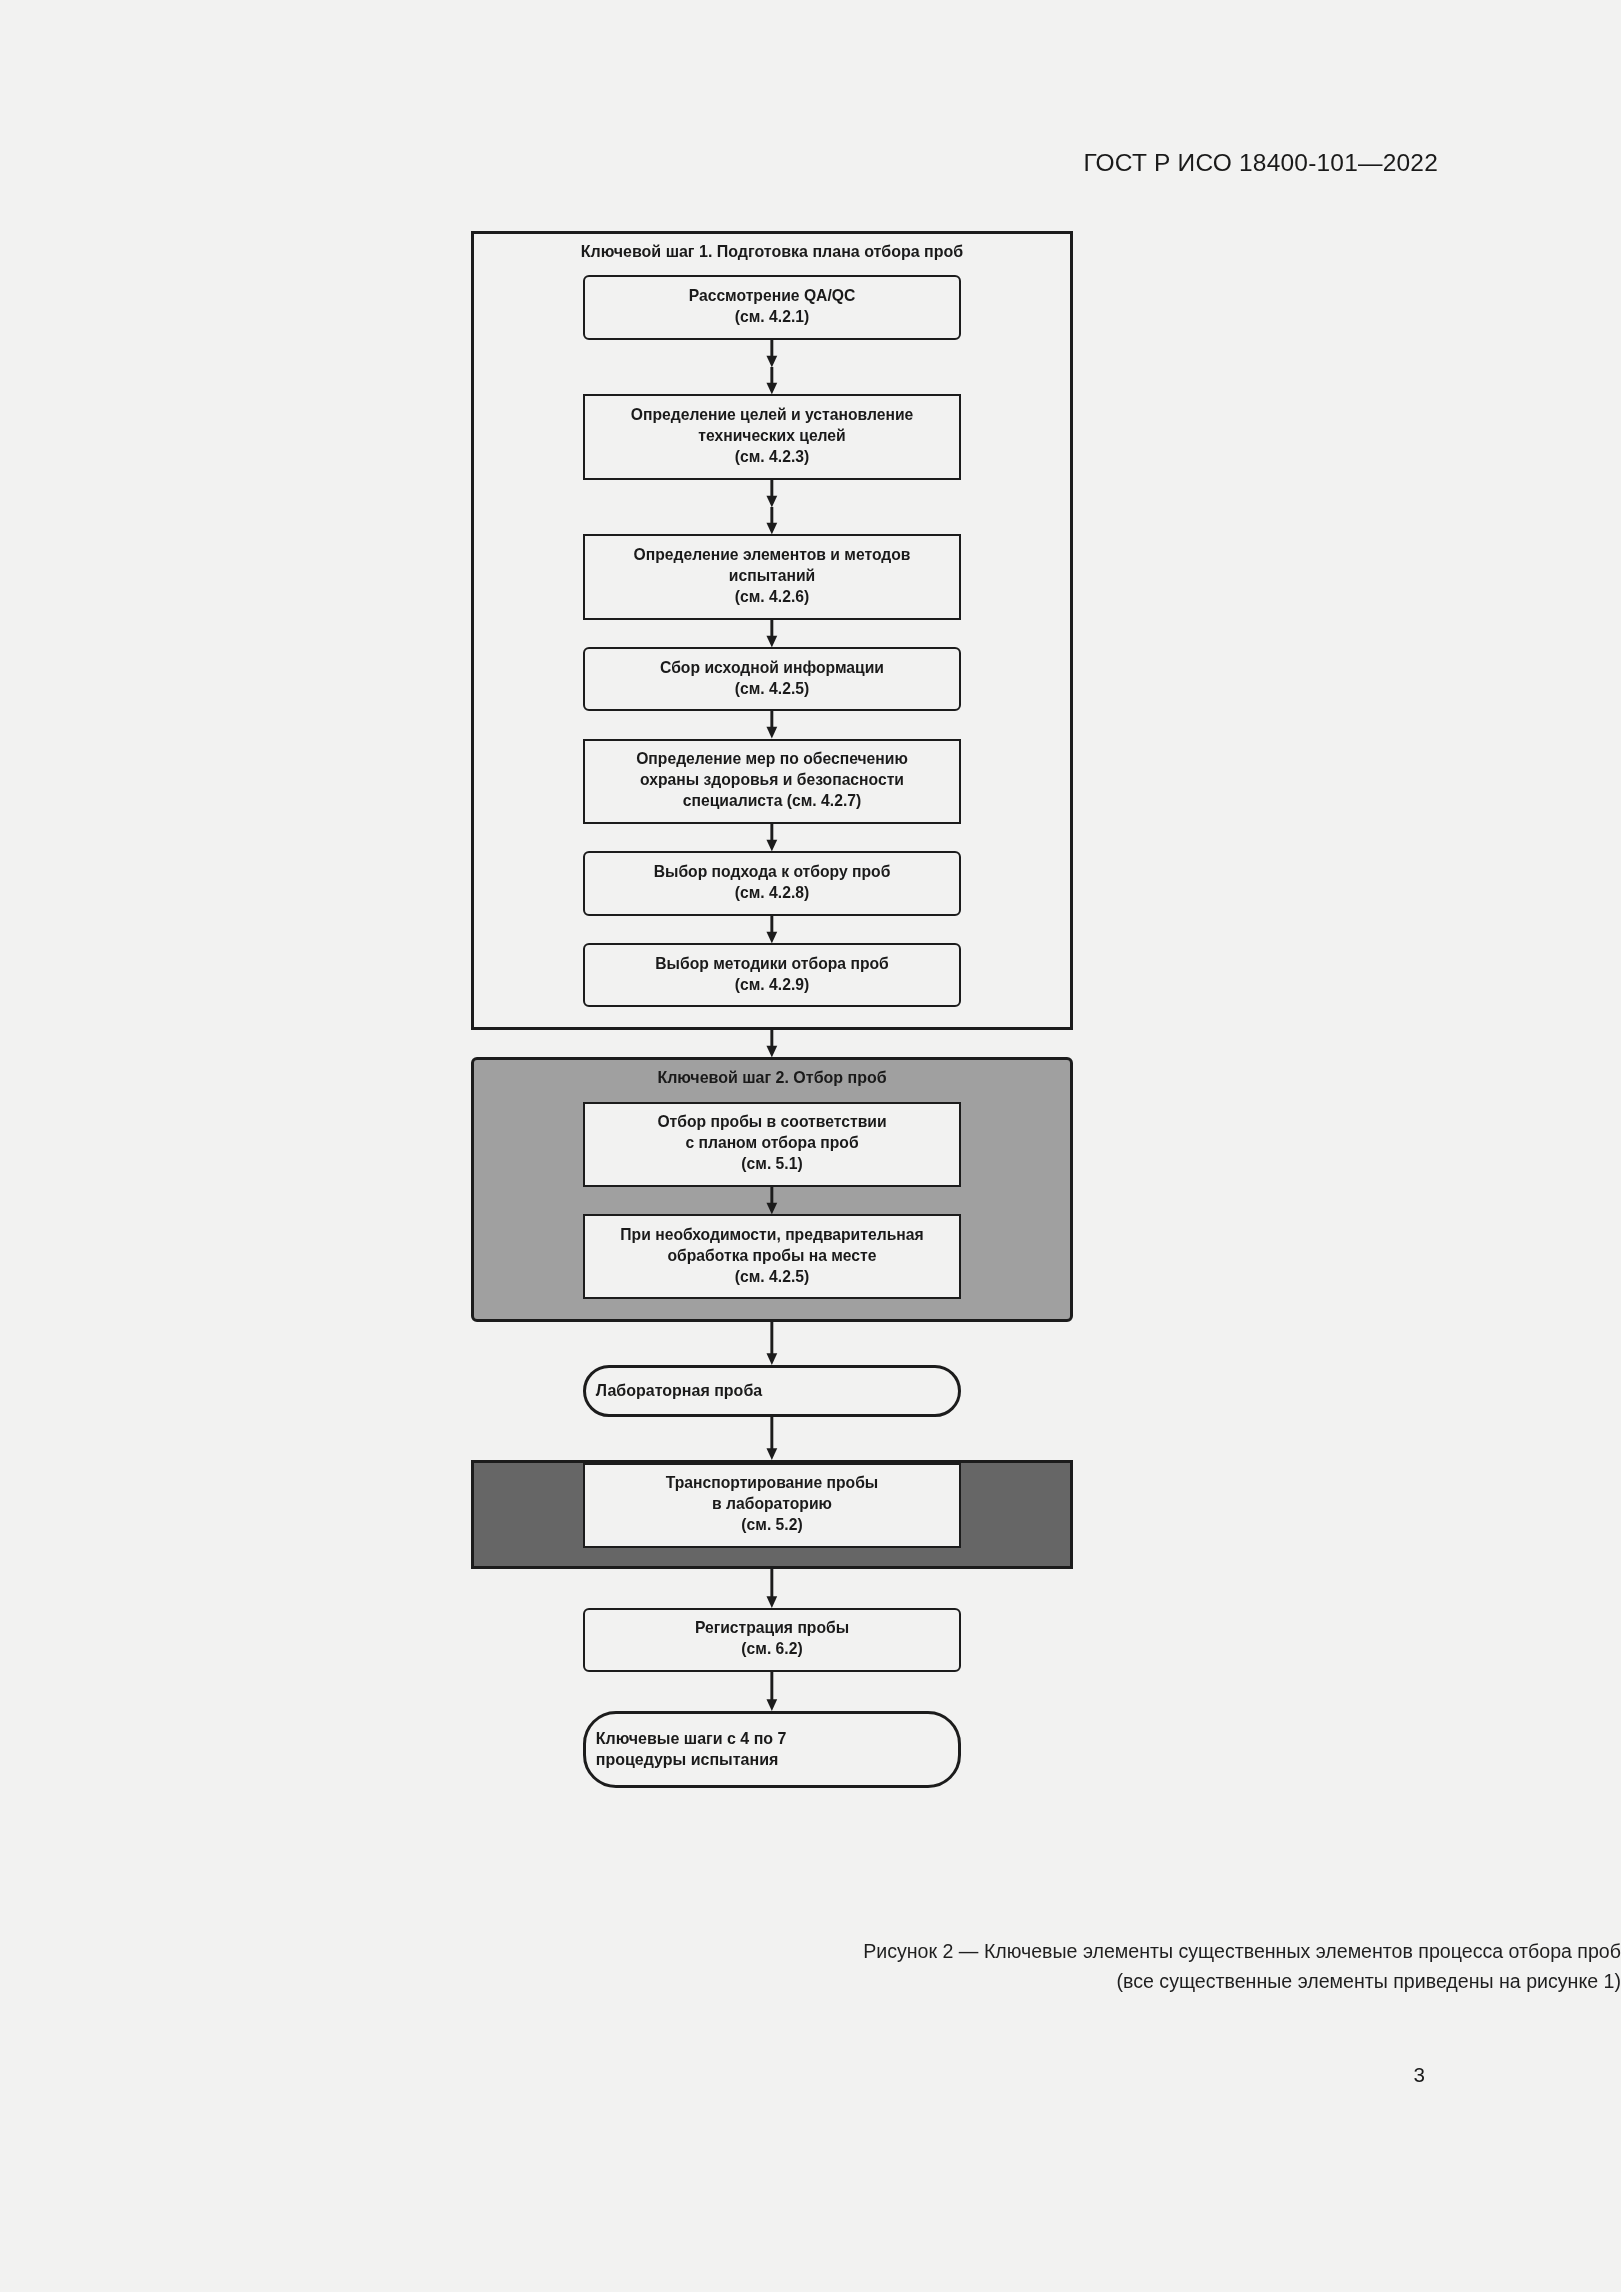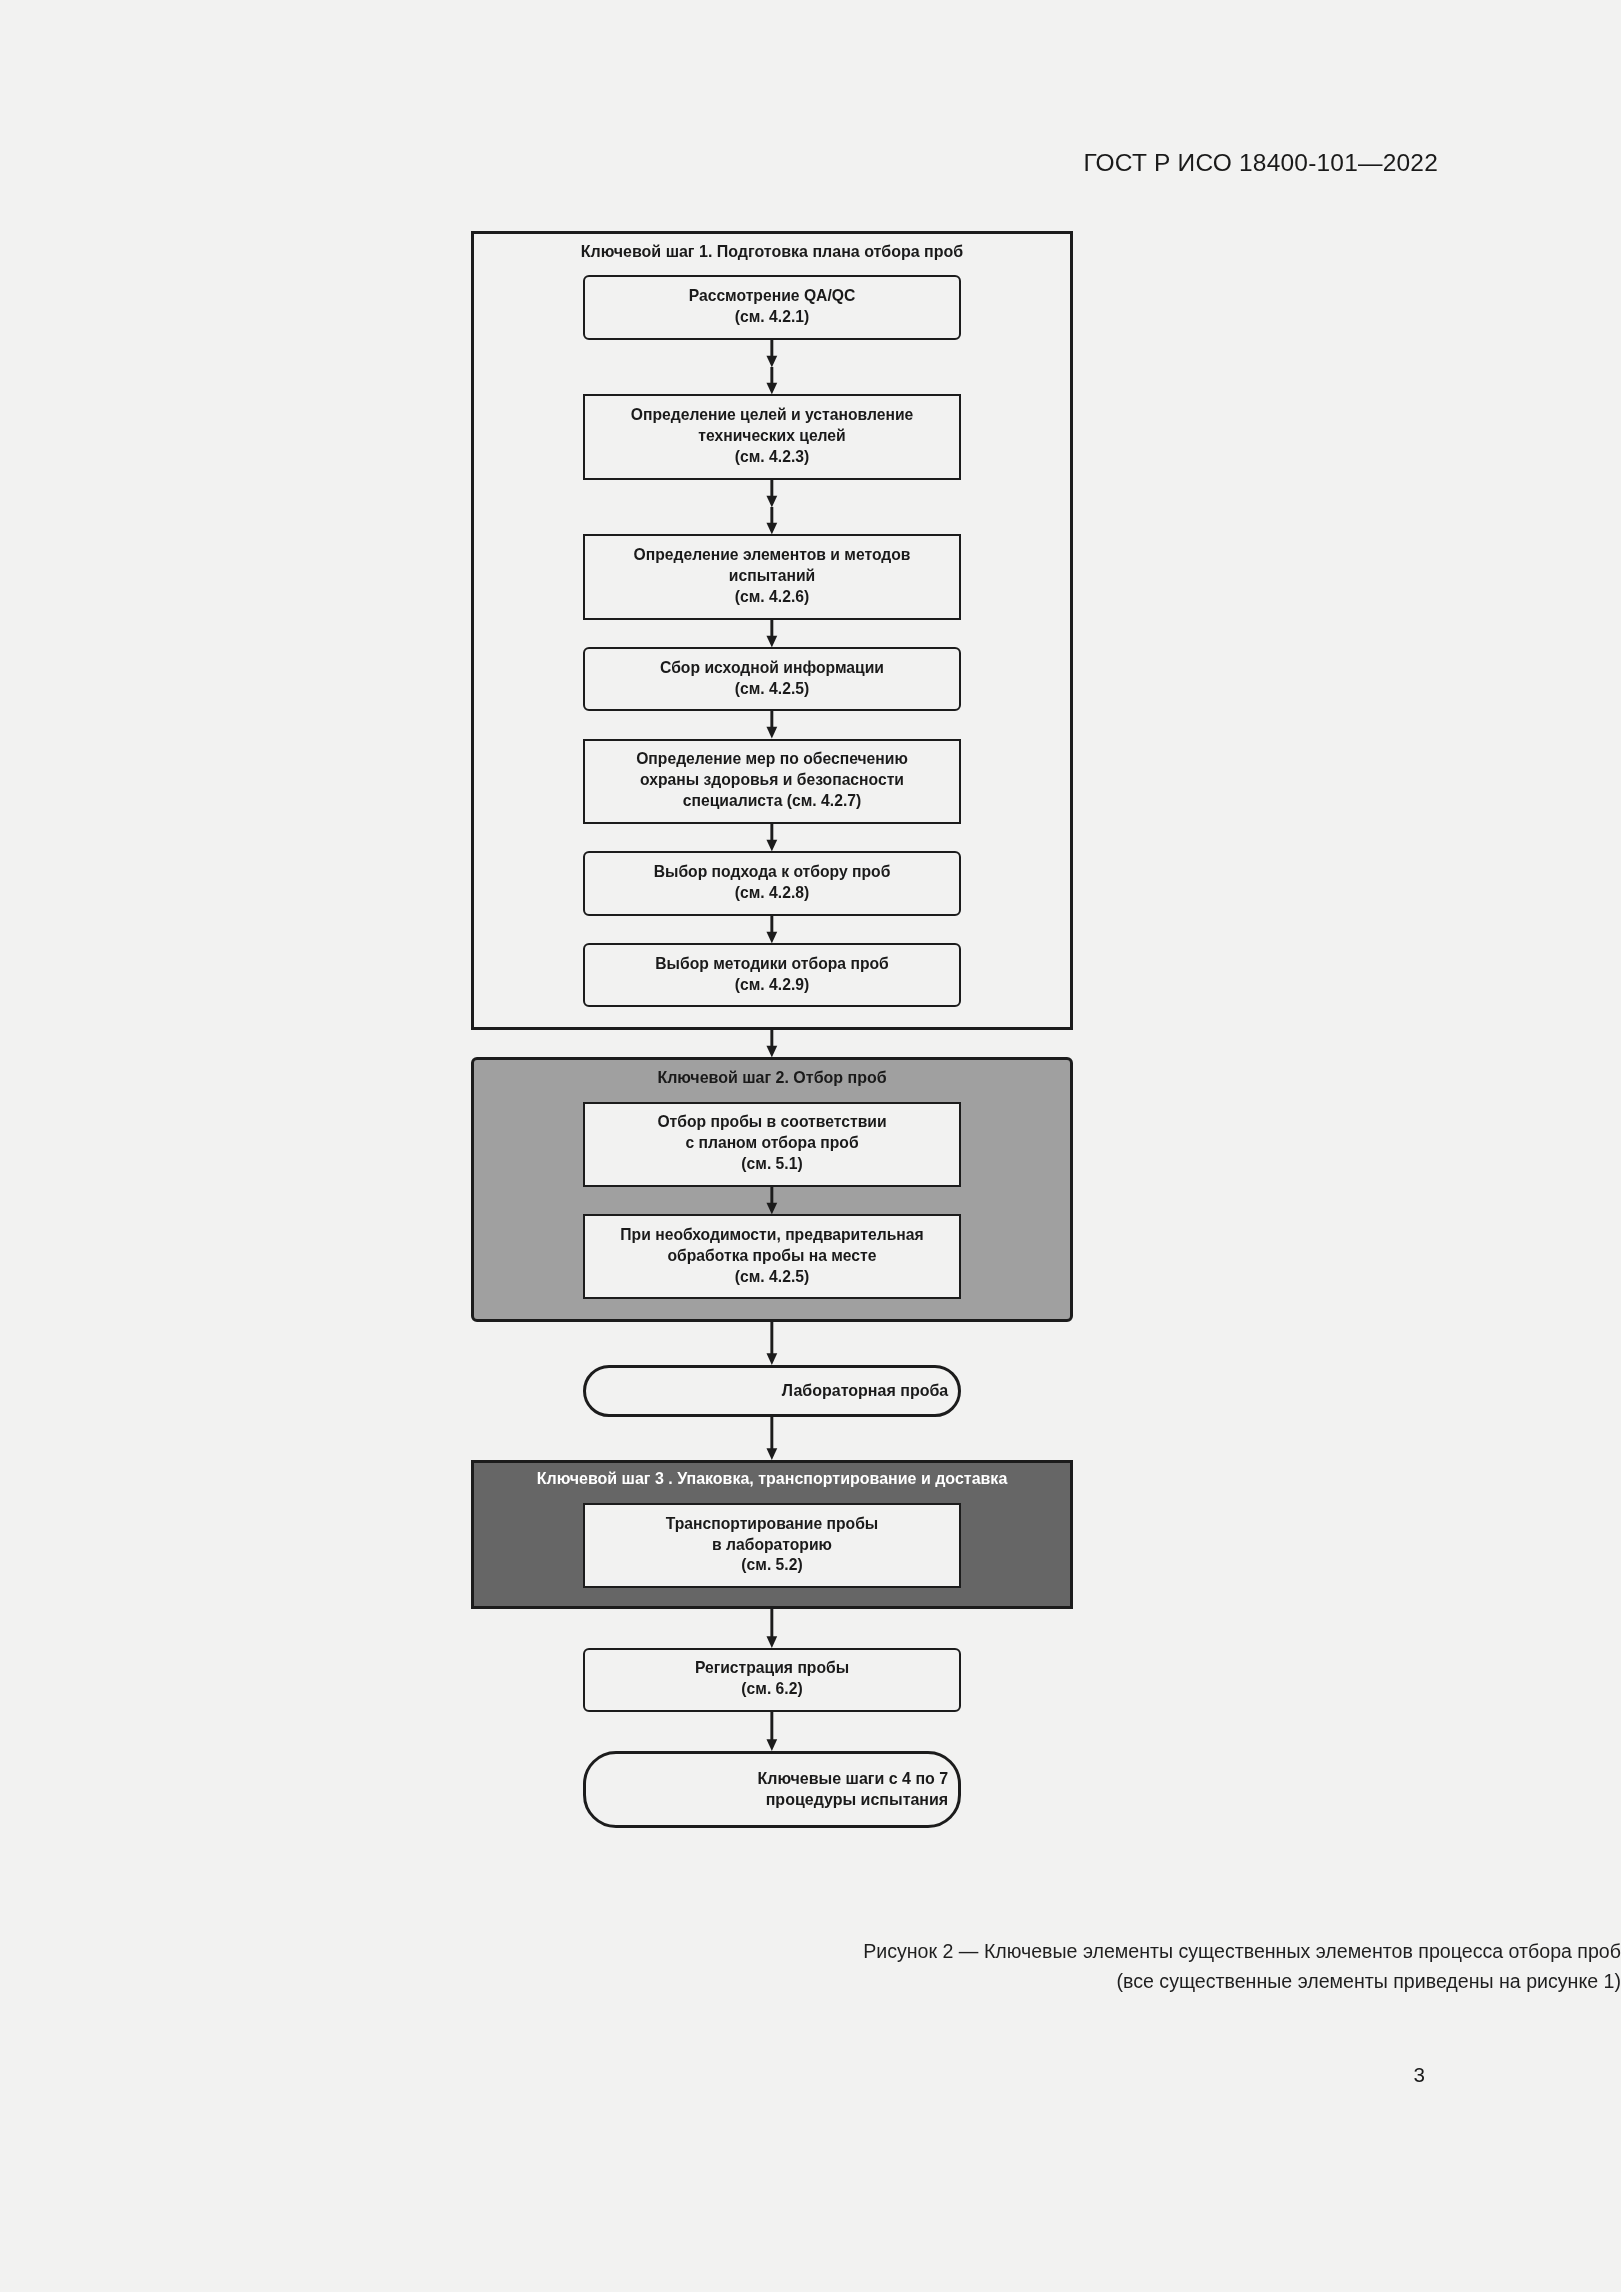--- a/index.html
+++ b/index.html
@@ -91,21 +91,21 @@
   
   .arrow.wide { width: 602px; }
 
   
   .term {
     box-sizing: border-box;
     width: 378px;
     border: 3.9px solid #1c1c1c;
     border-radius: 33px;
     background: #f2f2f1;
-    text-align: right;
+    text-align: left;
     font-size: 16px;
     font-weight: bold;
     line-height: 1.33;
     padding: 11.8px 9.8px 12.7px 9.8px;
   }
   .term.two { padding: 13.7px 9.8px 14.7px 9.8px; }
 
   .standalone {
     width: 602px;
     display: flex;
@@ -293,21 +293,20 @@
   </div>
 
   <div class="arrow wide">
     <svg width="13.7" height="43" viewBox="0 0 14 44" aria-hidden="true">
       <line x1="7" y1="0" x2="7" y2="36" stroke="#1c1c1c" stroke-width="3"></line>
       <polygon points="7,44 1.5,32 12.5,32" fill="#1c1c1c"></polygon>
     </svg>
   </div>
 
   <div class="group dark">
-    <div class="group-title">Ключевой шаг 3 . Упаковка, транспортирование и доставка</div>
 
     <div class="boxcol">
       <div class="pbox h3" style="margin-bottom:17.6px;">
         <span>Транспортирование пробы</span><br>
         <span>в лабораторию</span><br>
         <span>(см. 5.2)</span>
       </div>
     </div>
   </div>
 

